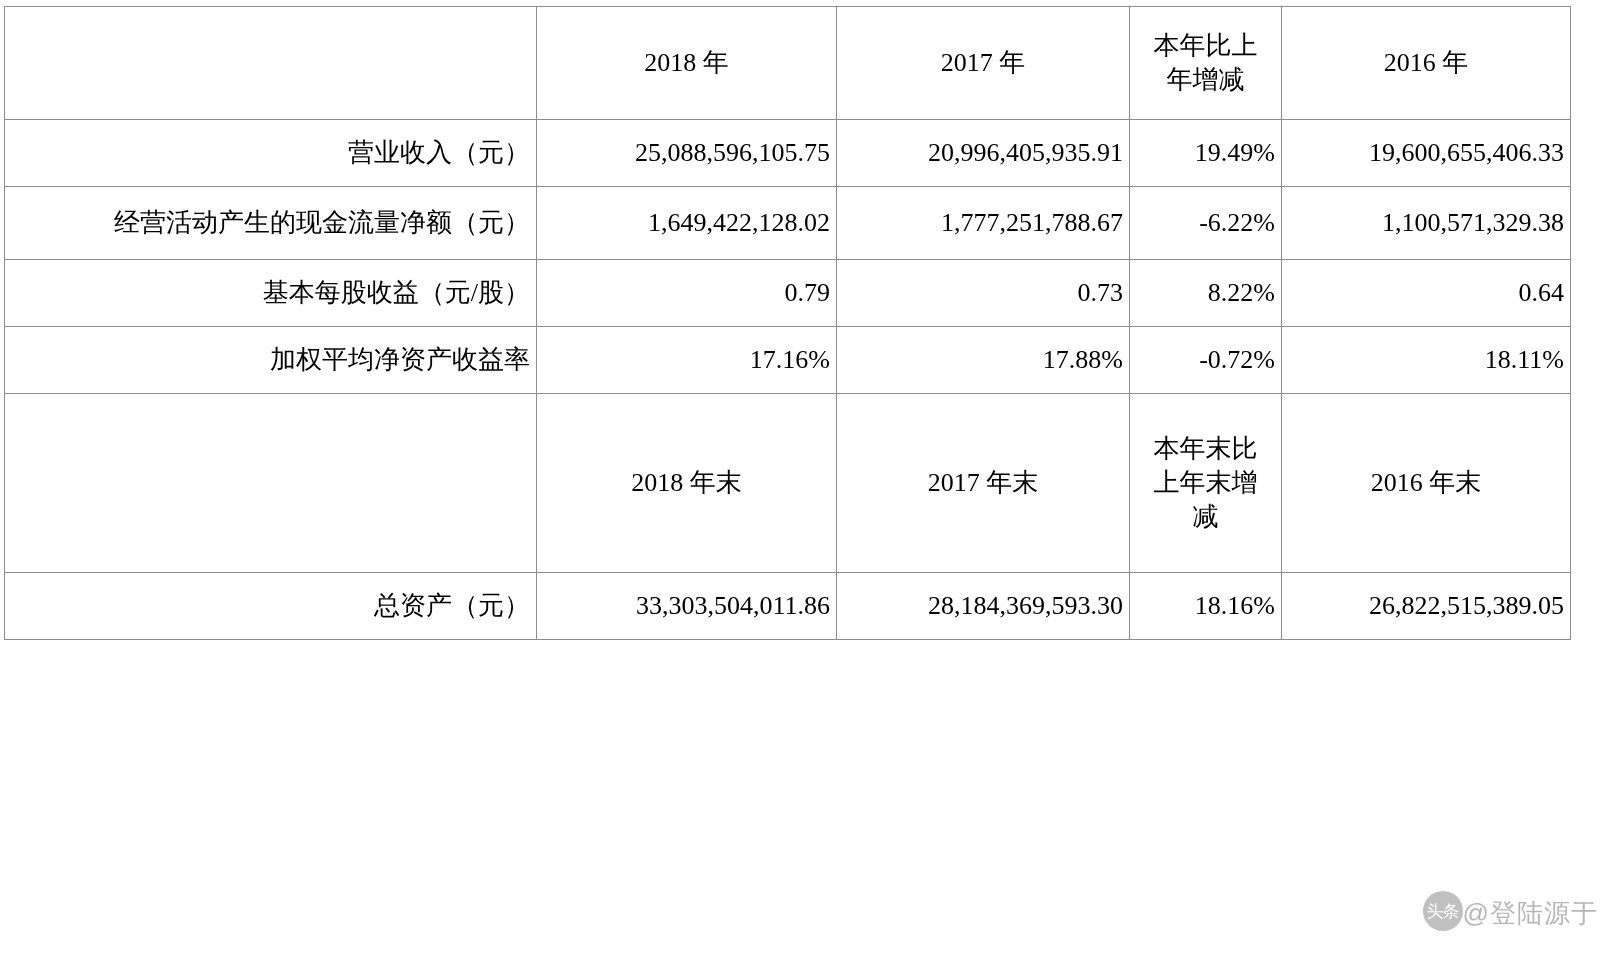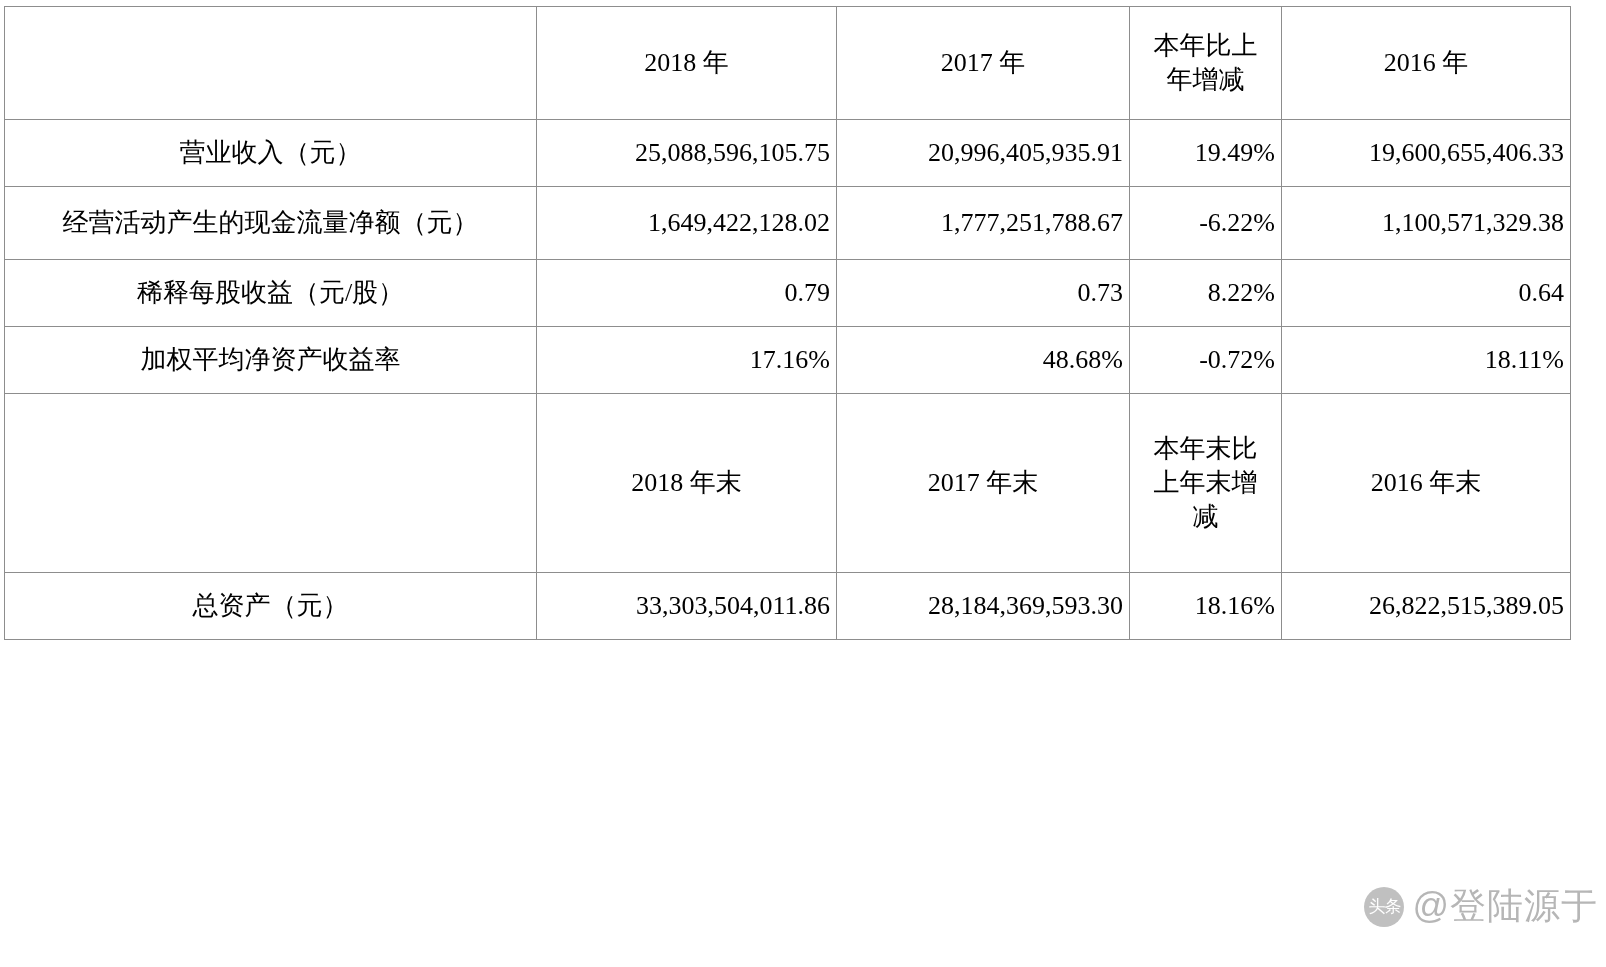--- a/index.html
+++ b/index.html
@@ -40,21 +40,21 @@
     background: #ffffff;
     word-break: break-all;
   }
   
   td.hd {
     background: #d4d4d4;
     text-align: center;
   }
   td.lbl {
     background: #d4d4d4;
-    text-align: center;
+    text-align: right;
     padding-left: 8px;
     white-space: nowrap;
   }
   td.lbl.wrap {
     white-space: normal;
   }
   td.num {
     text-align: right;
     padding-right: 9px;
     white-space: nowrap;
@@ -69,40 +69,39 @@
   tr.r1 td { height: 58px; }
   tr.r2 td { height: 64px; }
   tr.rtall td { height: 96px; }
 
   
   .watermark {
     position: absolute;
     right: 8px;
     bottom: 42px;
     display: flex;
-    align-items: center;
-    gap: 8px;
+    align-items: flex-end;
     opacity: 0.62;
     pointer-events: none;
     font-family: "Liberation Sans", sans-serif;
   }
   .wm-logo {
     width: 40px;
     height: 40px;
     border-radius: 50%;
     background: #9a9a9a;
     color: #fff;
     font-size: 17px;
     display: flex;
     align-items: center;
     justify-content: center;
     letter-spacing: -1px;
   }
   .wm-text {
-    font-size: 36px;
+    font-size: 26px;
     color: #8a8a8a;
     letter-spacing: 1px;
   }
 </style>
 </head>
 <body>
 
 <div class="sheet">
 
   <table class="fin">
@@ -137,31 +136,31 @@
       <tr class="r2">
         <td class="lbl">经营活动产生的现金流量净额（元）</td>
         <td class="num">1,649,422,128.02</td>
         <td class="num">1,777,251,788.67</td>
         <td class="num">-6.22%</td>
         <td class="num">1,100,571,329.38</td>
       </tr>
 
 
       <tr class="r1">
-        <td class="lbl">稀释每股收益（元/股）</td>
+        <td class="lbl">基本每股收益（元/股）</td>
         <td class="num">0.79</td>
         <td class="num">0.73</td>
         <td class="num">8.22%</td>
         <td class="num">0.64</td>
       </tr>
 
       <tr class="r1">
         <td class="lbl">加权平均净资产收益率</td>
         <td class="num">17.16%</td>
-        <td class="num">48.68%</td>
+        <td class="num">17.88%</td>
         <td class="num">-0.72%</td>
         <td class="num">18.11%</td>
       </tr>
 
       <tr class="hrow2">
         <td class="blank"></td>
         <td class="hd">2018 年末</td>
         <td class="hd">2017 年末</td>
         <td class="hd" style="white-space:pre-line;">本年末比
 上年末增

